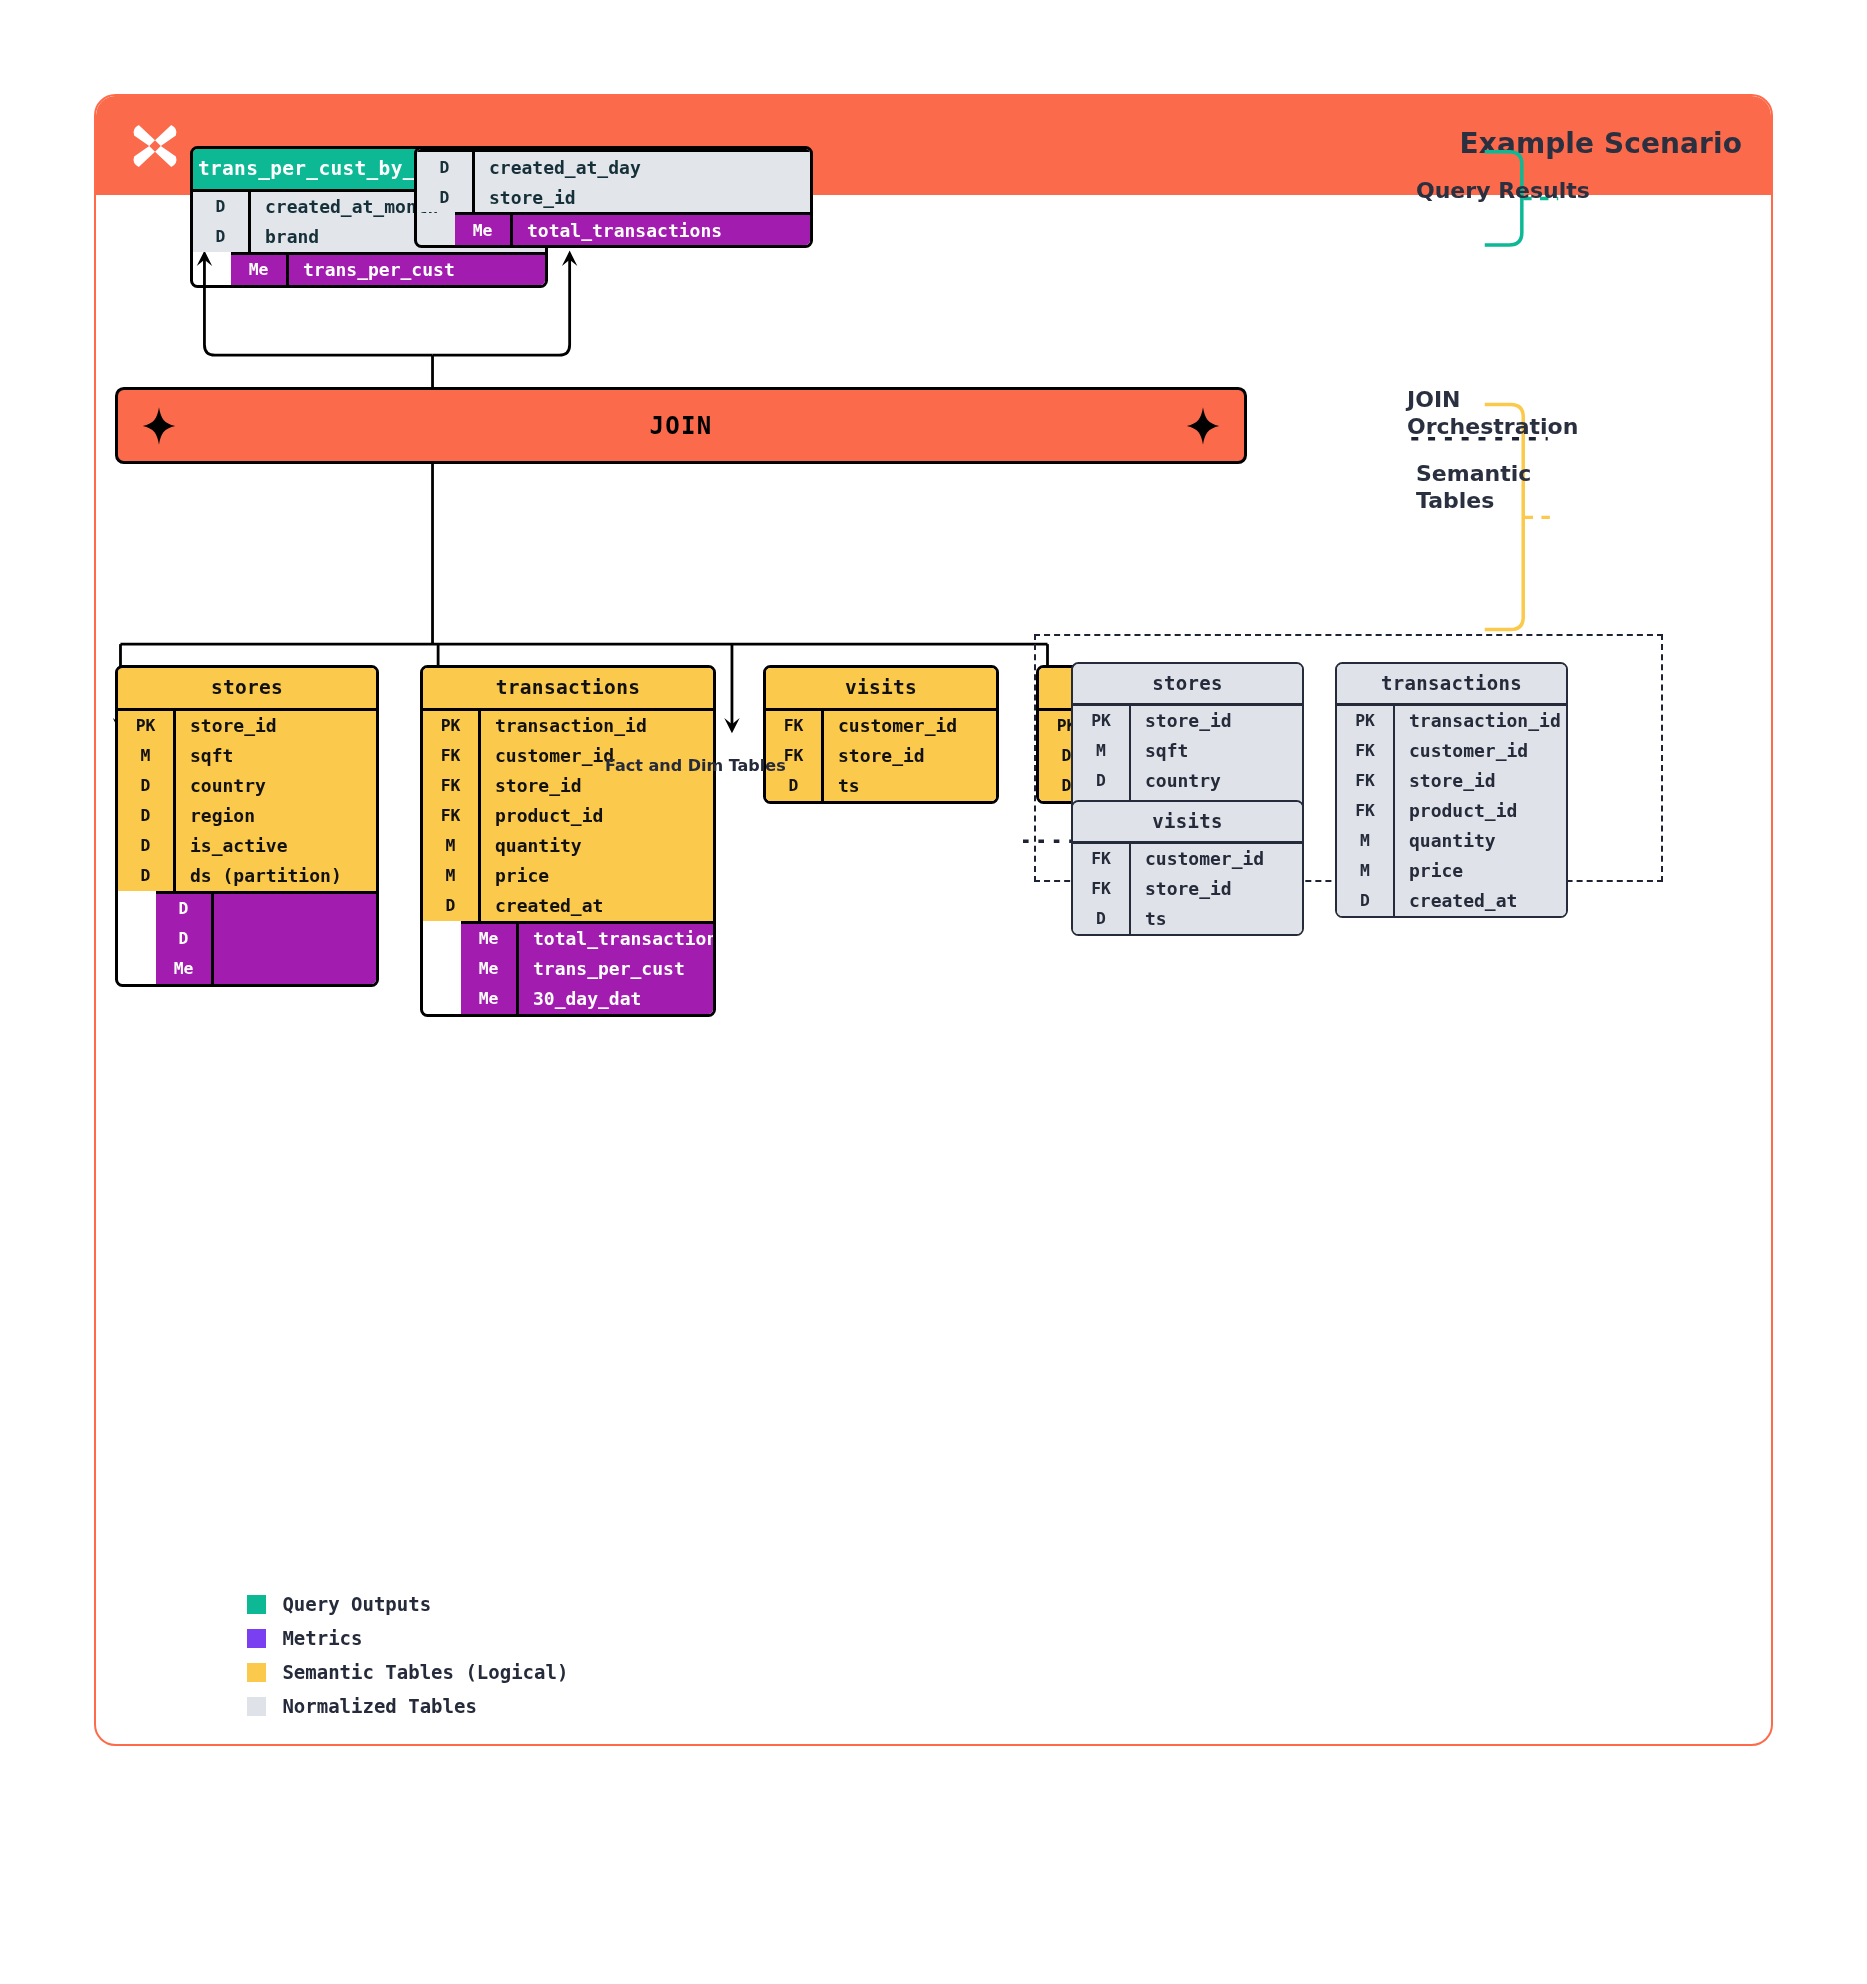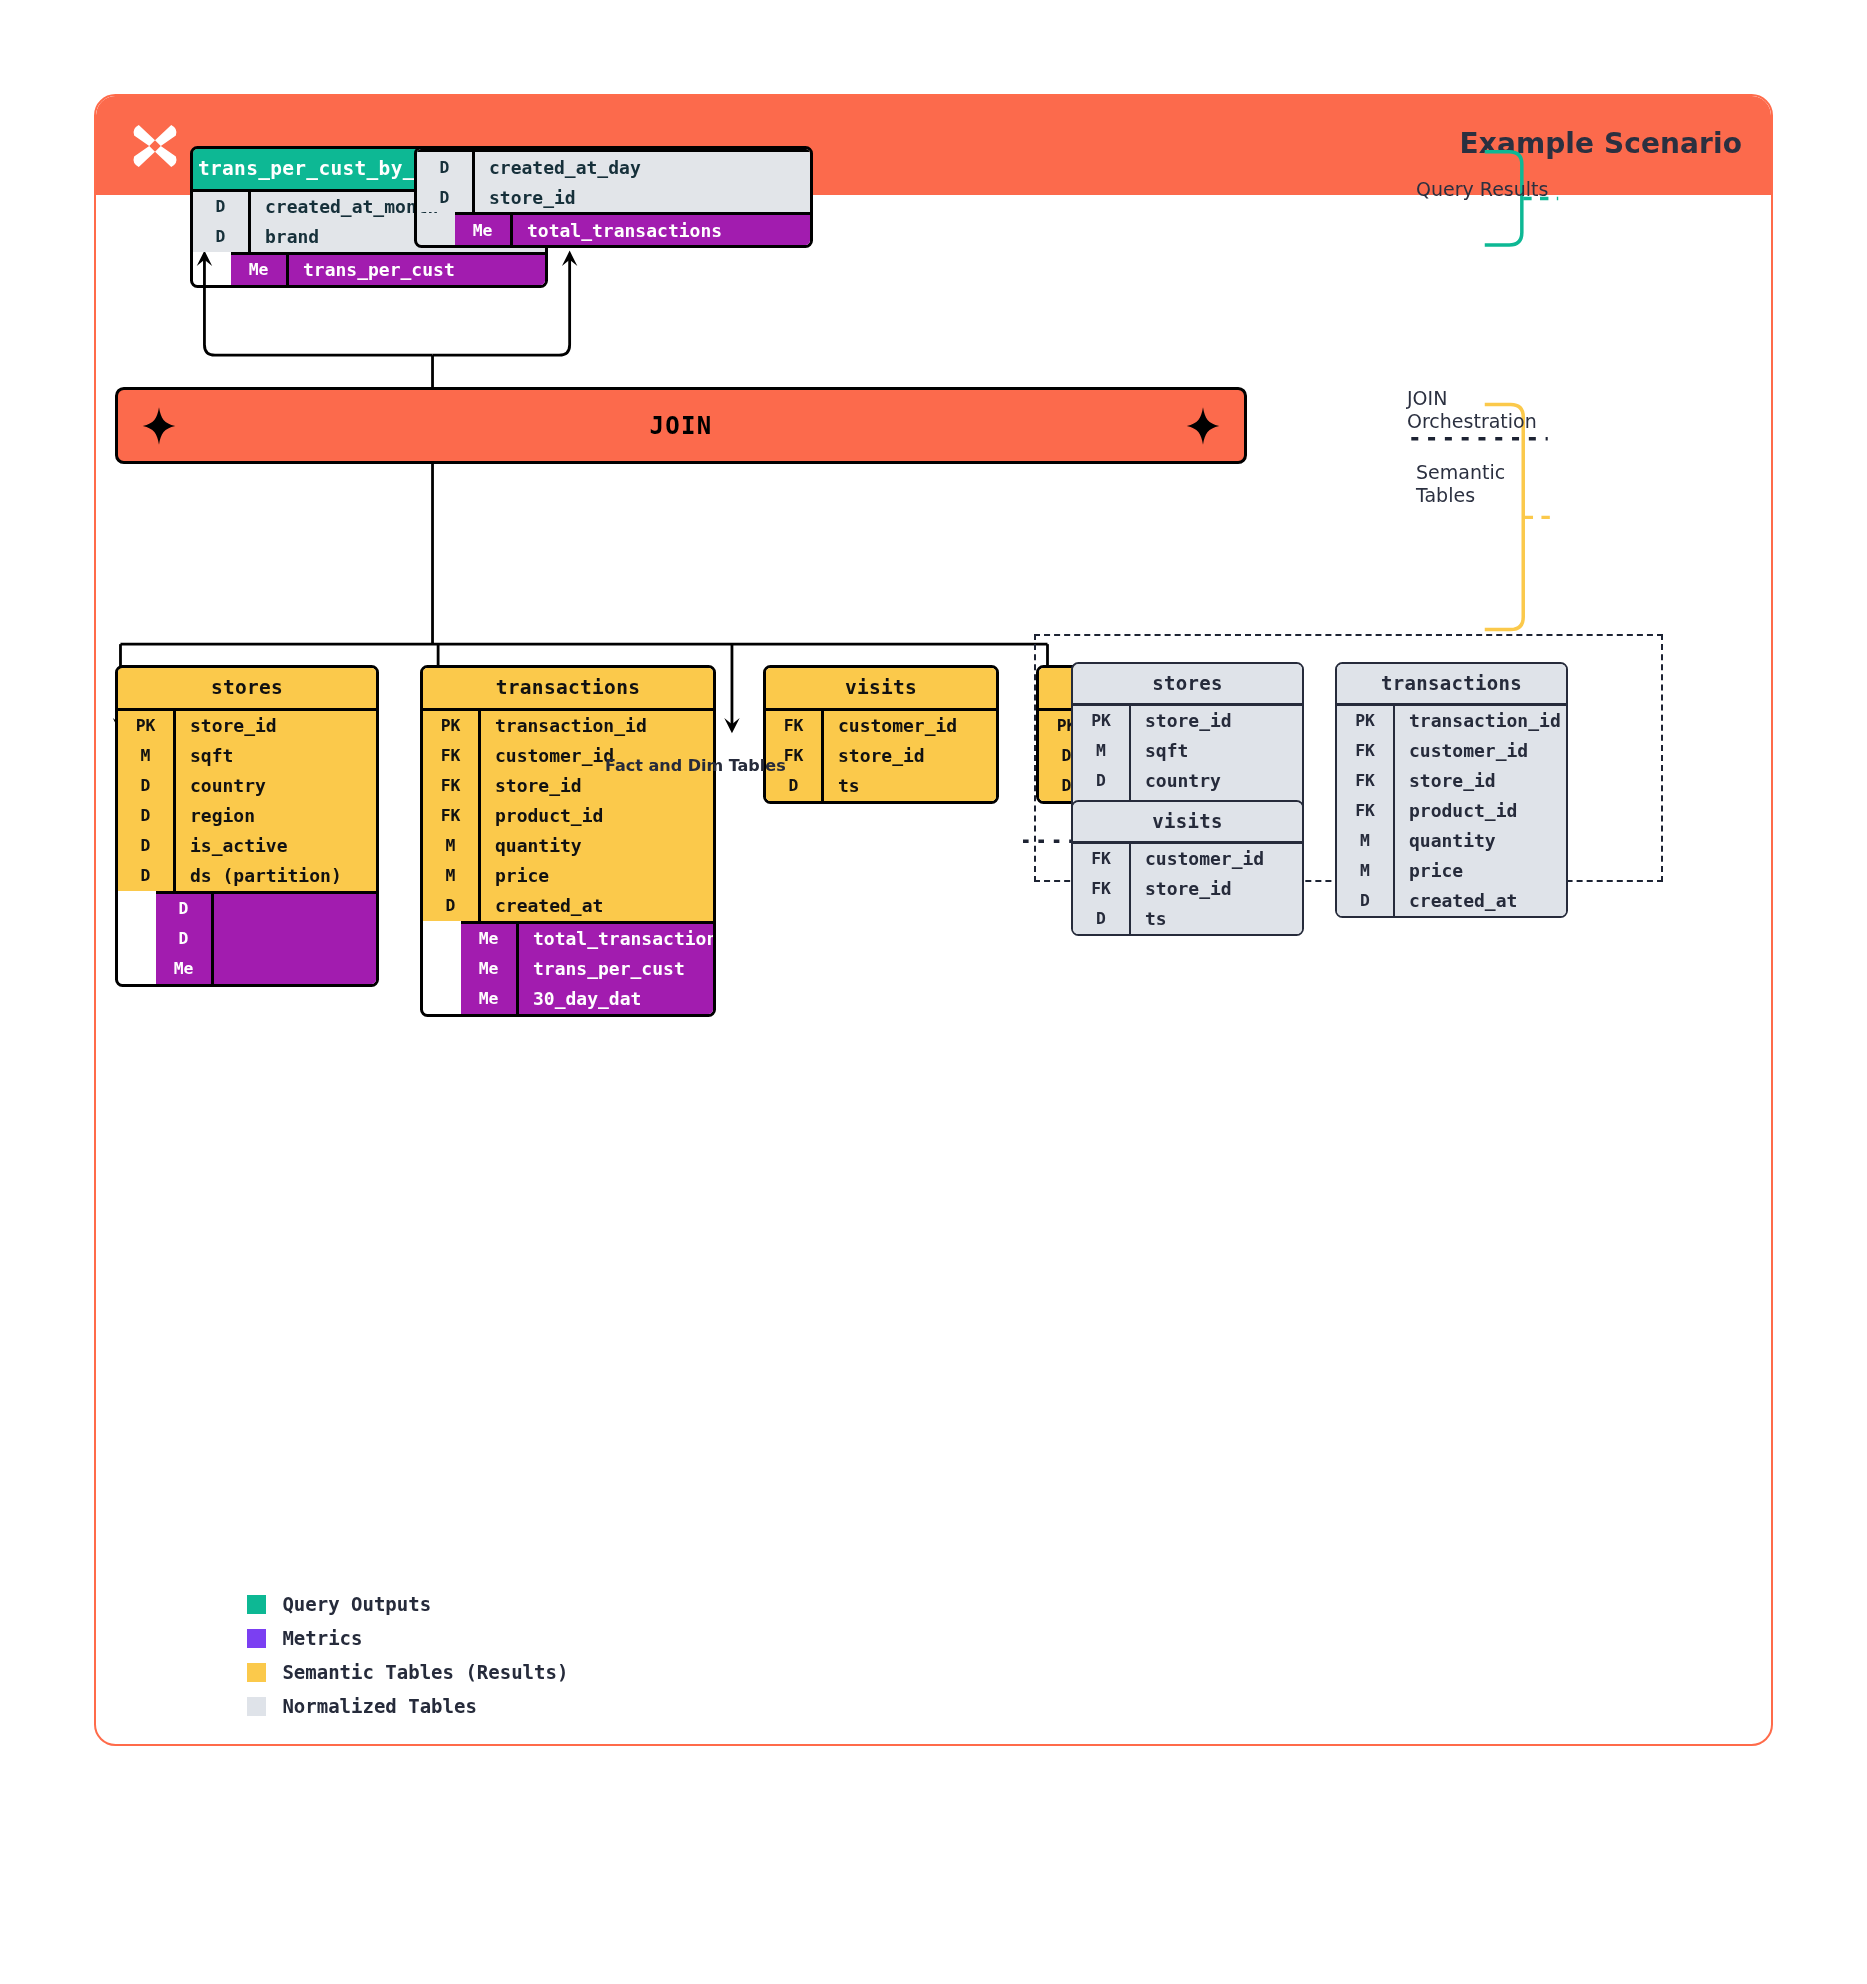--- a/index.html
+++ b/index.html
@@ -53,22 +53,22 @@
 
   
   .join{
     position:absolute;background:#FC6A4C;border:3.1px solid #000;border-radius:8.8px;
     display:flex;align-items:center;justify-content:center;box-sizing:border-box;
   }
   .join-label{font-weight:bold;font-size:24px;color:#000;letter-spacing:1.3px;}
   .spark{position:absolute;top:50%;transform:translateY(-50%);}
 
   
-  .anno{position:absolute;font-family:"DejaVu Sans",sans-serif;font-weight:normal;
-        font-size:19px;color:#2B3040;line-height:1.22;}
+  .anno{position:absolute;font-family:"DejaVu Sans",sans-serif;font-weight:bold;
+        font-size:22px;color:#2B3040;line-height:1.22;}
   .anno-mono{position:absolute;font-family:"DejaVu Sans",sans-serif;font-weight:bold;
         font-size:16px;color:#262B3B;}
 
   
   .legend{position:absolute;left:217px;top:1585px;}
   .legend .lrow{display:flex;align-items:center;height:34px;padding-left:28px;}
   .legend .sw{width:19px;height:19px;margin-right:16.4px;flex:0 0 19px;}
   .legend .lbl{font-weight:bold;font-size:19px;color:#262B3B;white-space:nowrap;}
 
   .dotbox{
@@ -317,21 +317,21 @@
     <div class="lrow">
       <div class="sw" style="background:#0DB894;"></div>
       <div class="lbl">Query Outputs</div>
     </div>
     <div class="lrow">
       <div class="sw" style="background:#7B3FF2;"></div>
       <div class="lbl">Metrics</div>
     </div>
     <div class="lrow">
       <div class="sw" style="background:#FBC94B;"></div>
-      <div class="lbl">Semantic Tables (Results)</div>
+      <div class="lbl">Semantic Tables (Logical)</div>
     </div>
     <div class="lrow">
       <div class="sw" style="background:#DFE3E9;"></div>
       <div class="lbl">Normalized Tables</div>
     </div>
   </div>
 
   <div class="tbl norm" style="left:975px;top:566px;width:233px;border-width:2.5px;">
     <div class="th" style="font-size:19px;">stores</div>
     <div class="sec norm-body">

